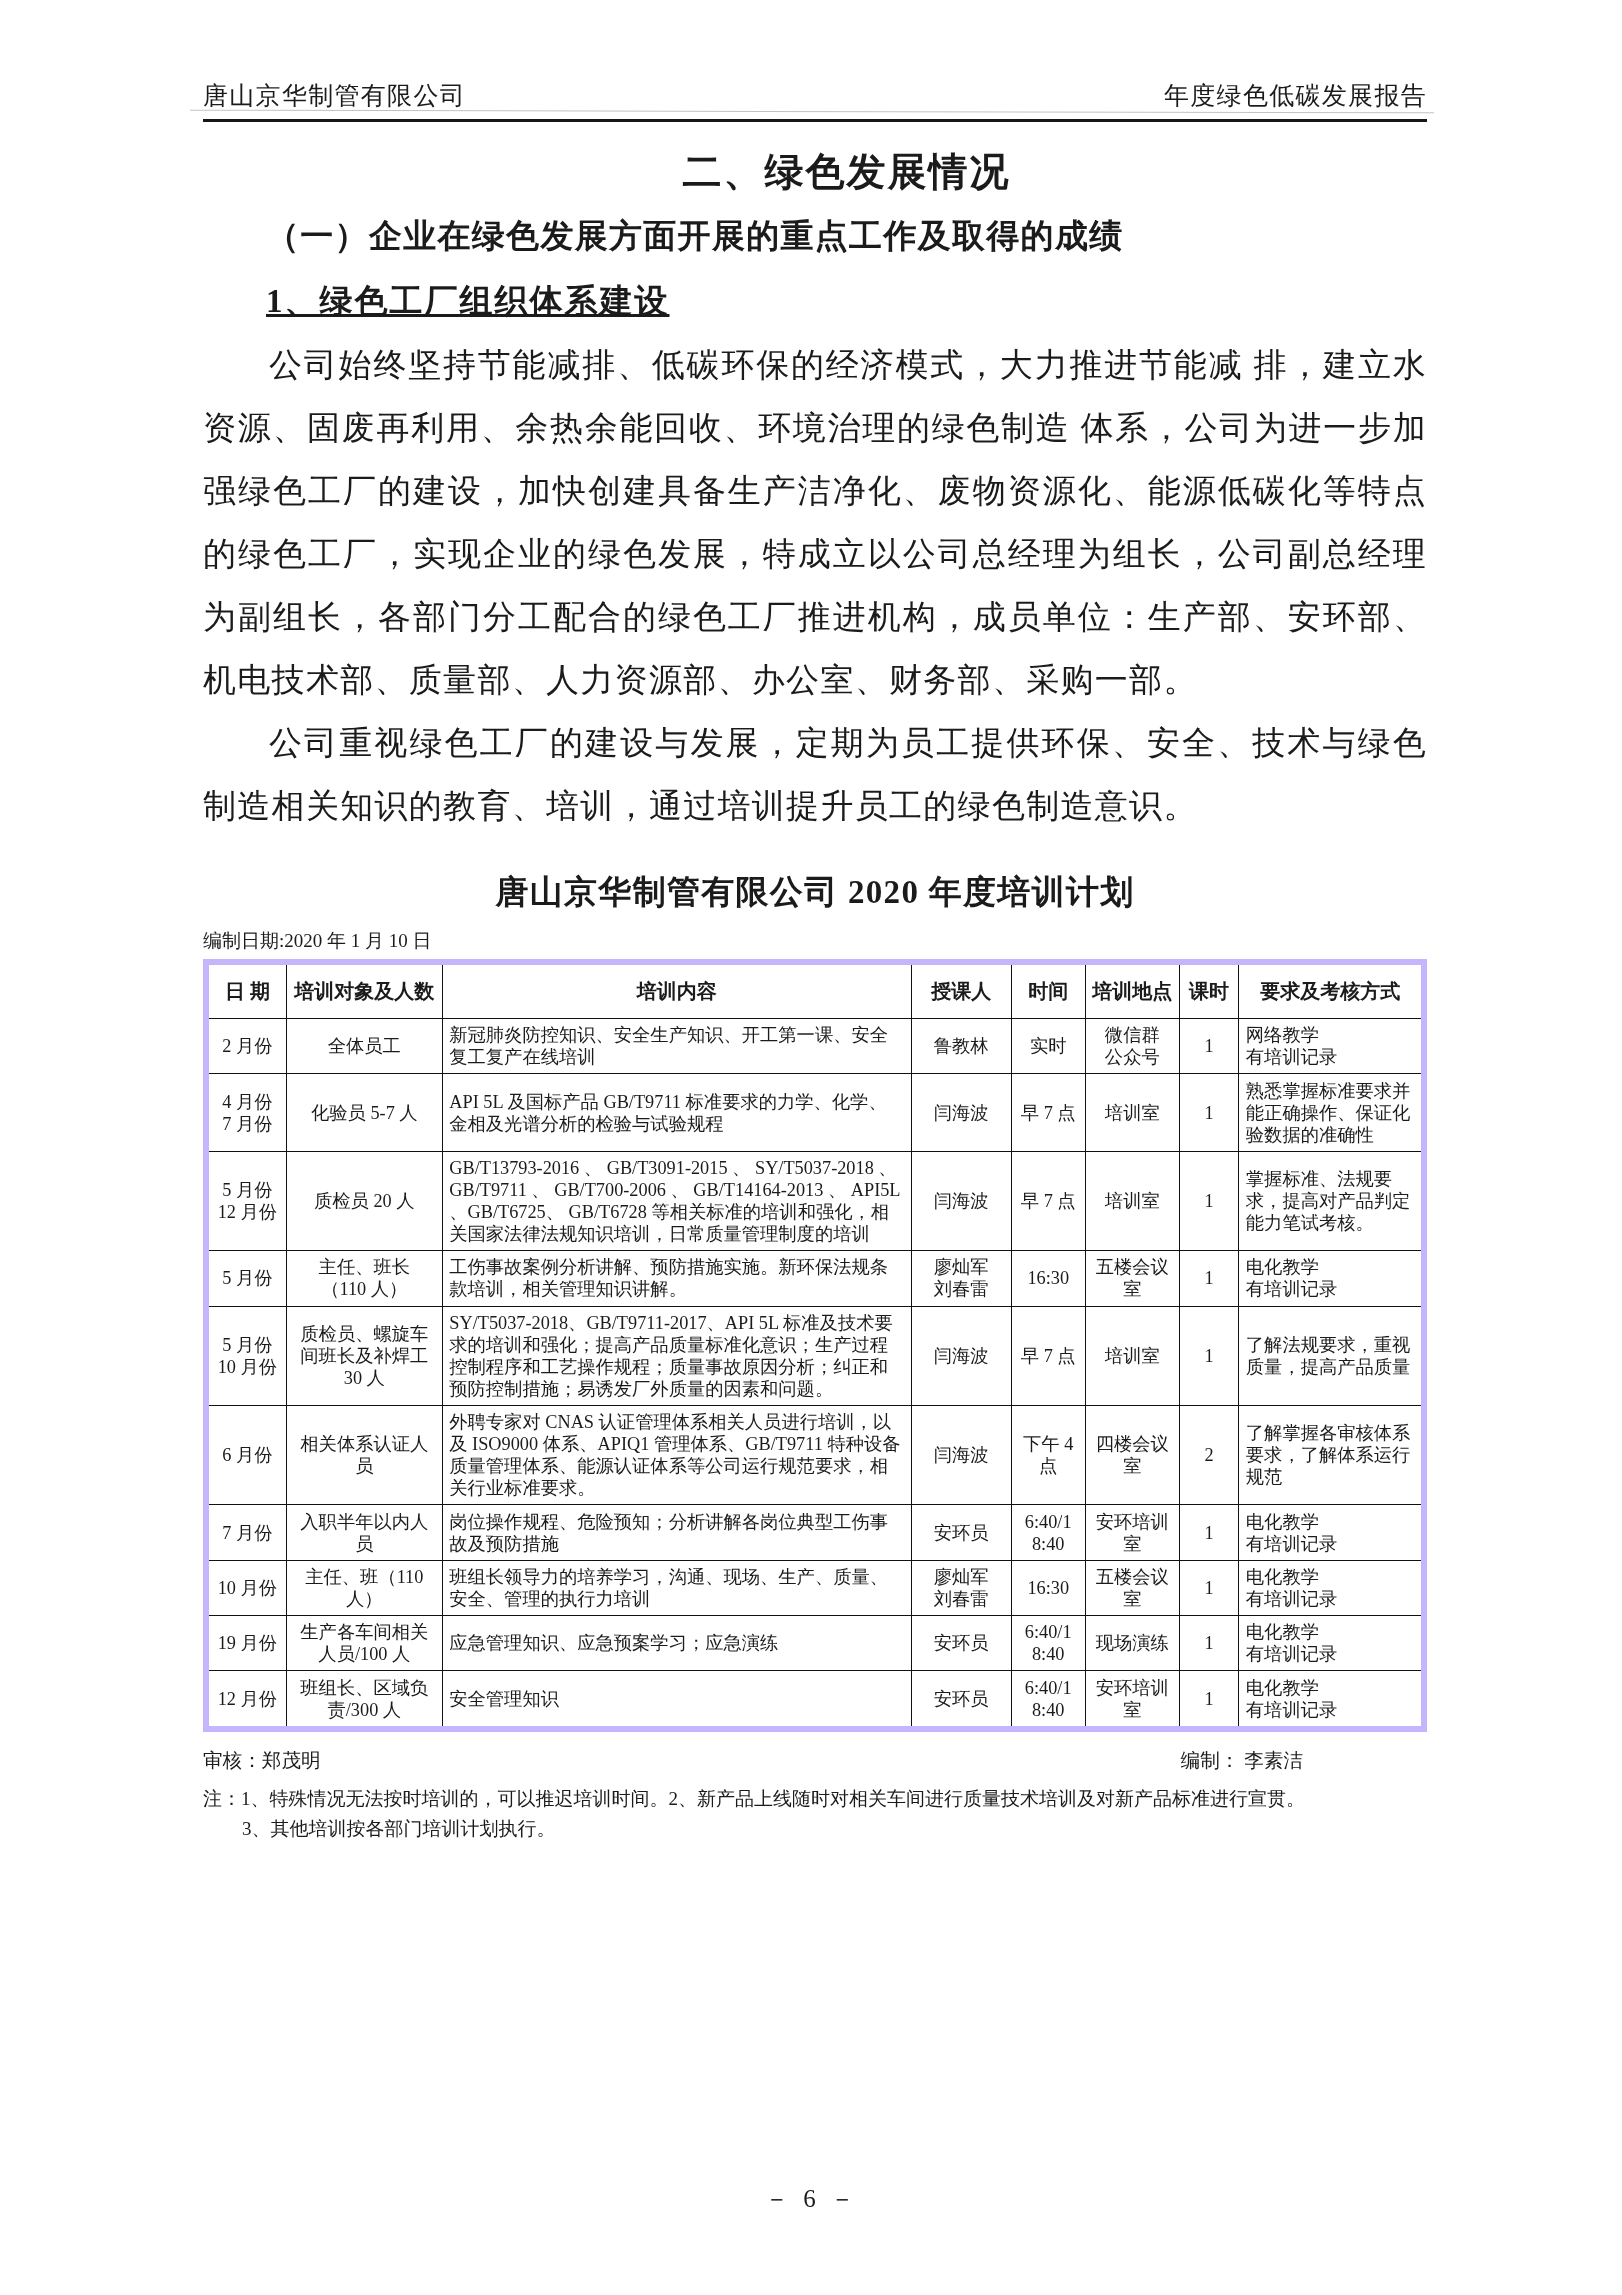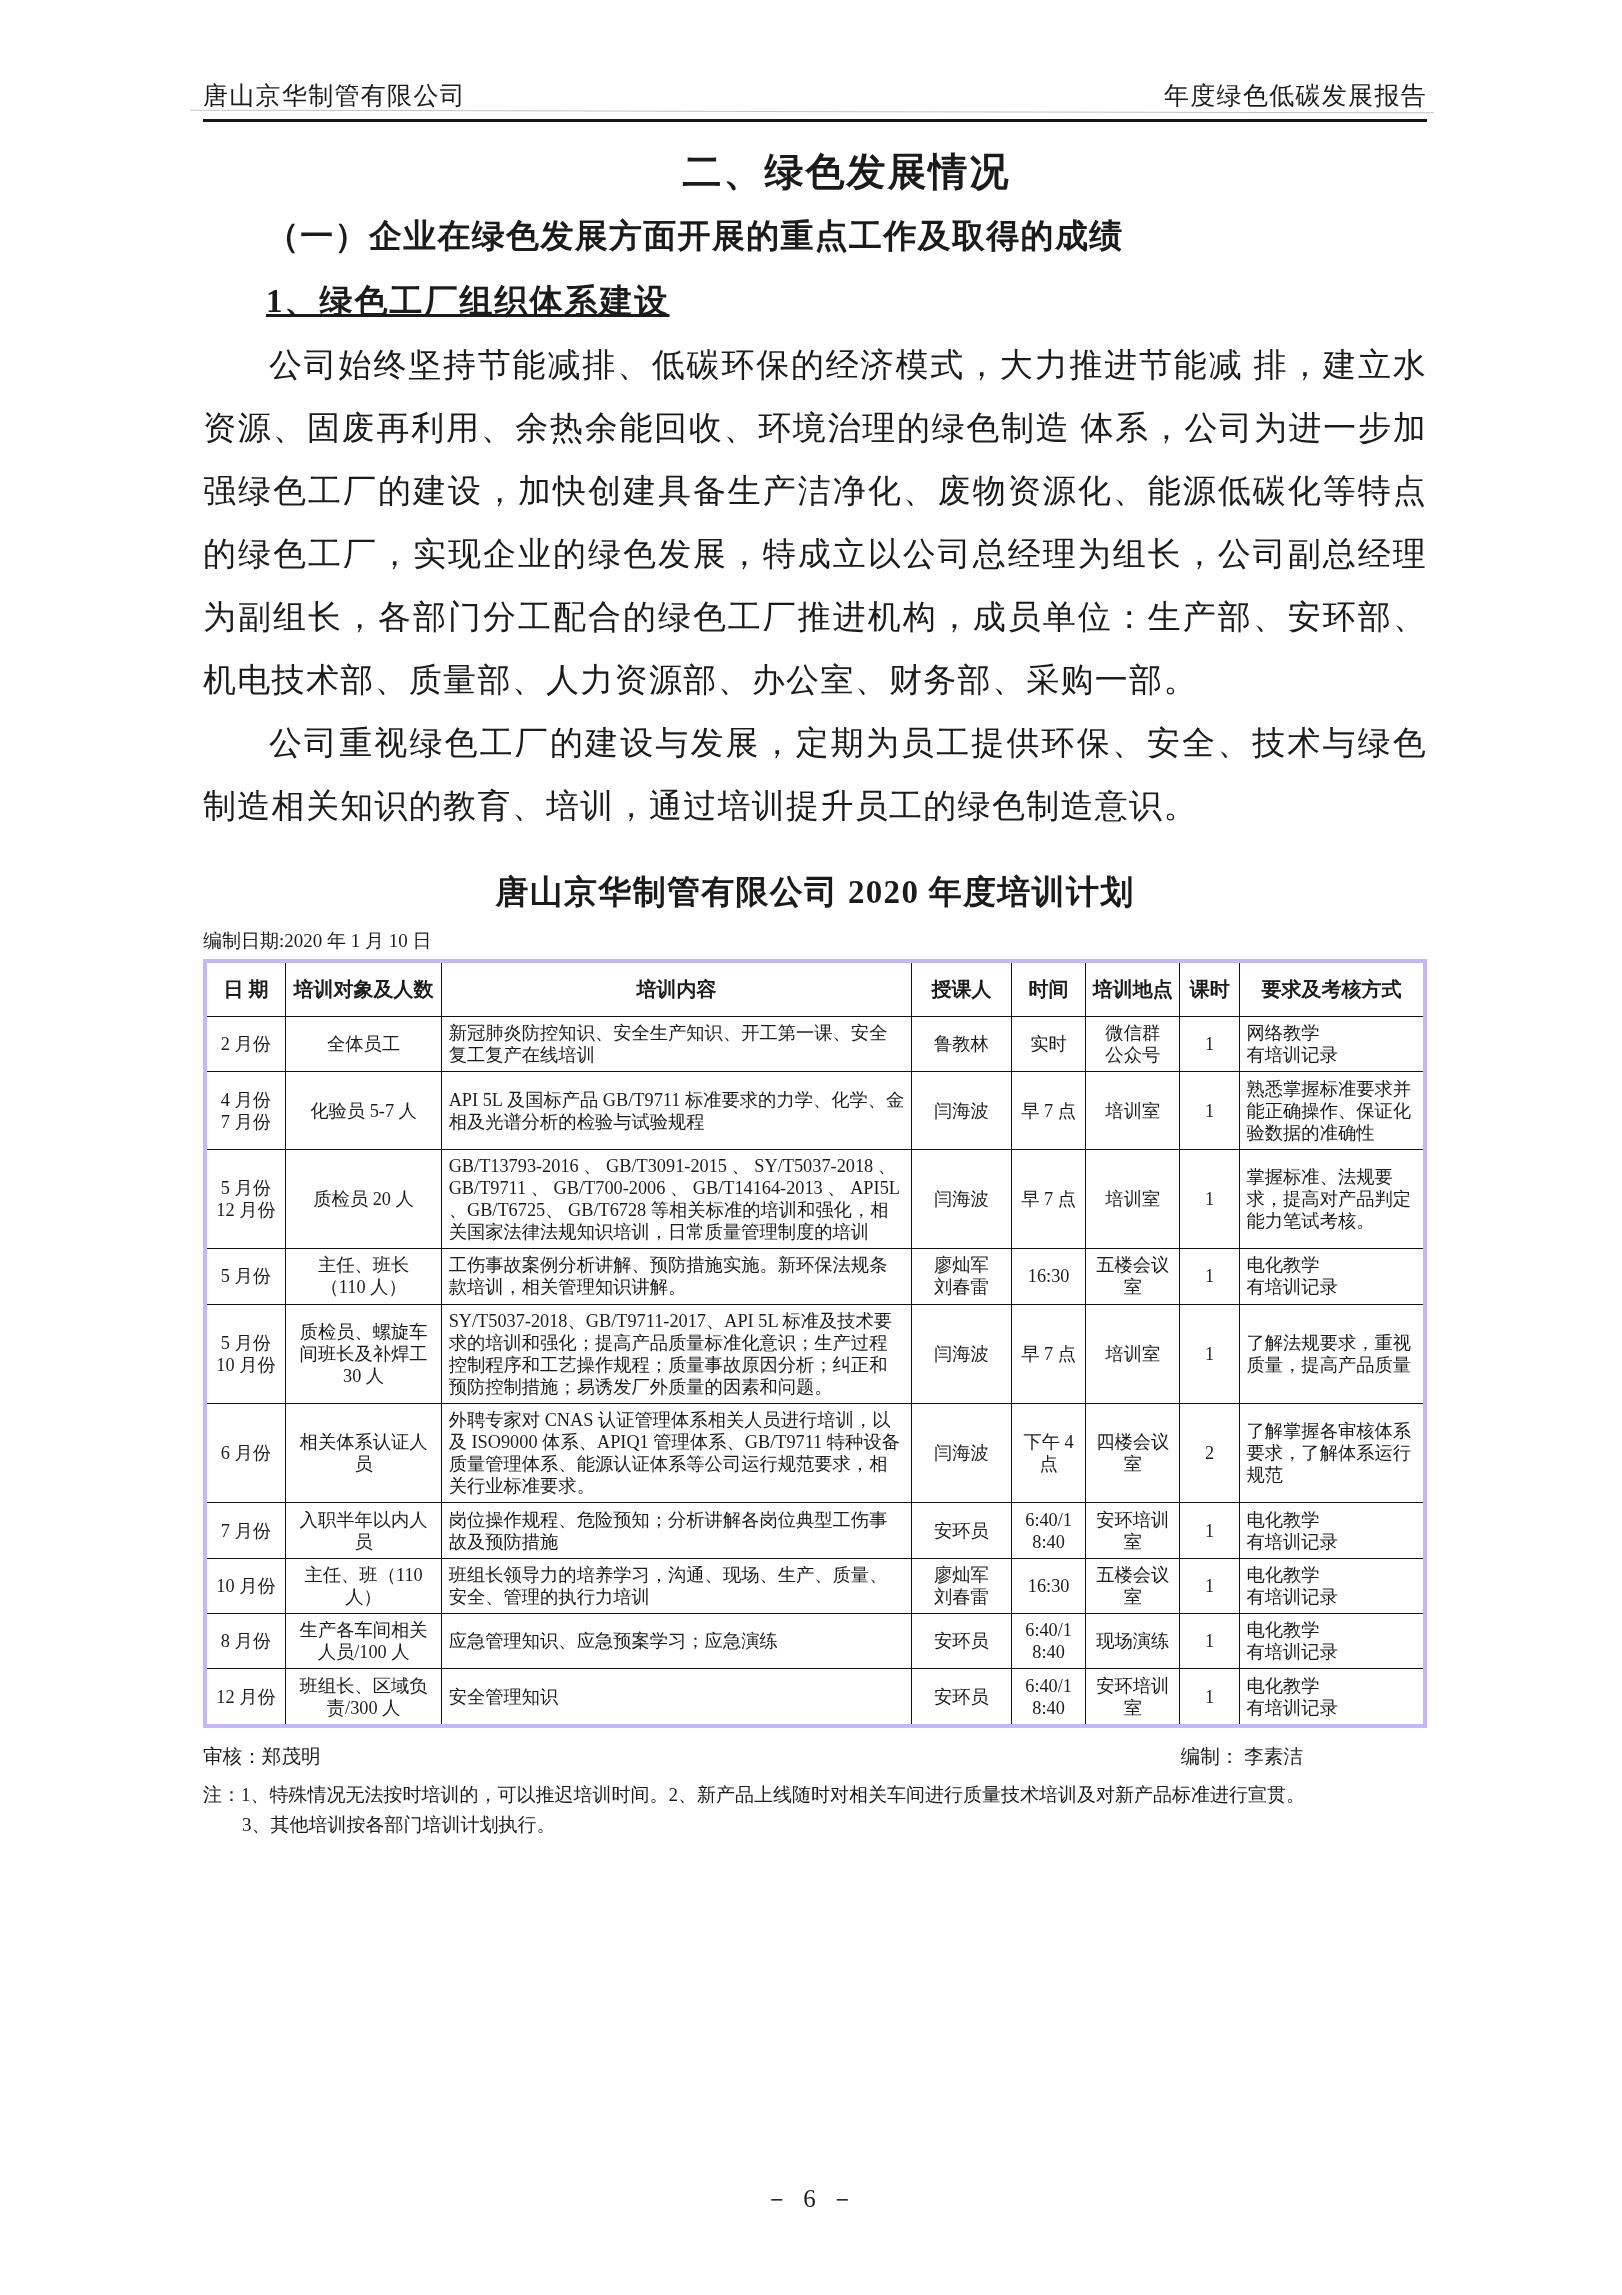--- a/index.html
+++ b/index.html
@@ -40,21 +40,21 @@
   
   .table-title{
     text-align:center;font-size:33px;font-weight:700;
     margin-top:34px;line-height:41px;letter-spacing:1.3px;
   }
   .table-date{
     font-size:19px;margin-top:17px;line-height:22px;
   }
   table.training{
     width:100%;border-collapse:collapse;margin-top:6.5px;
-    border:4px solid #c4b5fd;table-layout:fixed;
+    border:6px solid #c4b5fd;table-layout:fixed;
   }
   table.training th, table.training td{
     border:1.3px solid #111;
     font-size:18.3px;line-height:22px;
     padding:5.2px 6.5px;
     vertical-align:middle;
     white-space:pre-line;
     word-break:break-word;
   }
   table.training th{font-weight:700;font-size:20px;padding:15.7px 2.6px;text-align:center;}
@@ -211,21 +211,21 @@
           <td class="l">班组长领导力的培养学习，沟通、现场、生产、质量、安全、管理的执行力培训</td>
           <td class="c">廖灿军
 刘春雷</td>
           <td class="c">16:30</td>
           <td class="c">五楼会议室</td>
           <td class="c">1</td>
           <td class="l">电化教学
 有培训记录</td>
         </tr>
         <tr>
-          <td class="c">8 月份</td>
+          <td class="c">19 月份</td>
           <td class="c">生产各车间相关人员/100 人</td>
           <td class="l">应急管理知识、应急预案学习；应急演练</td>
           <td class="c">安环员</td>
           <td class="c">6:40/1
 8:40</td>
           <td class="c">现场演练</td>
           <td class="c">1</td>
           <td class="l">电化教学
 有培训记录</td>
         </tr>

